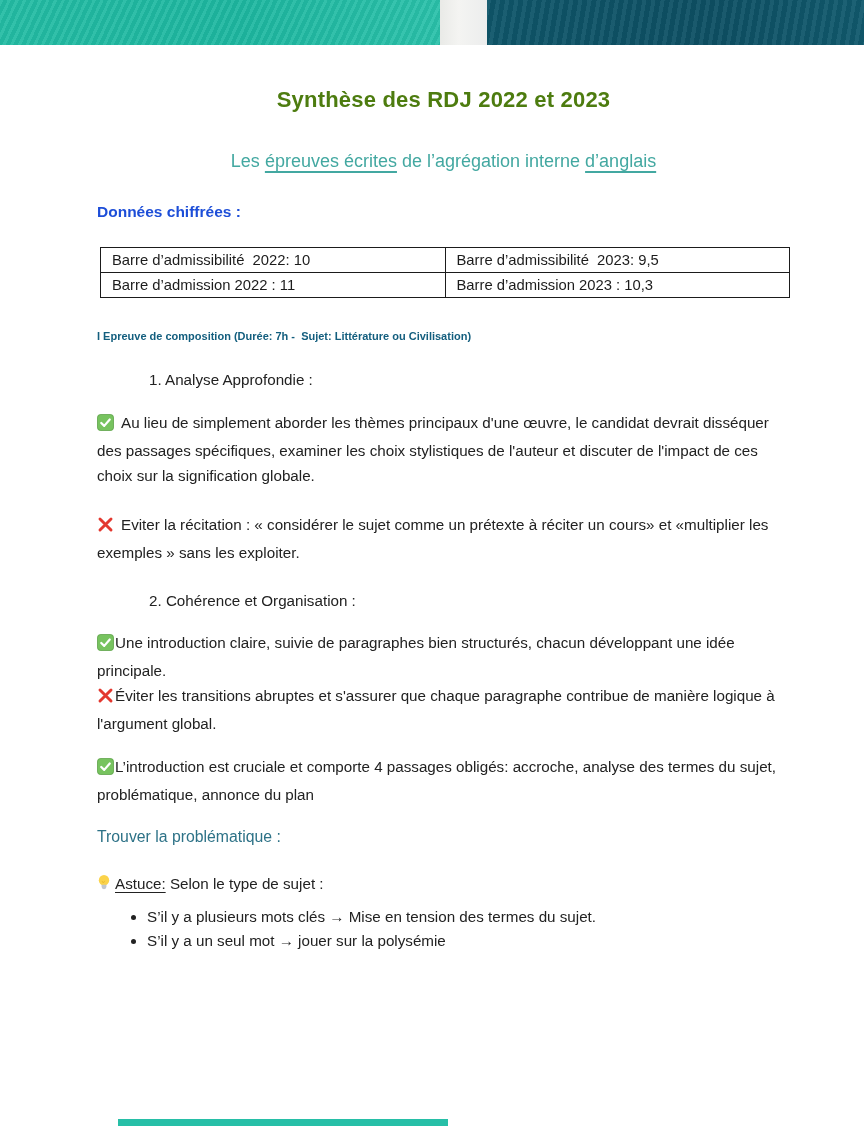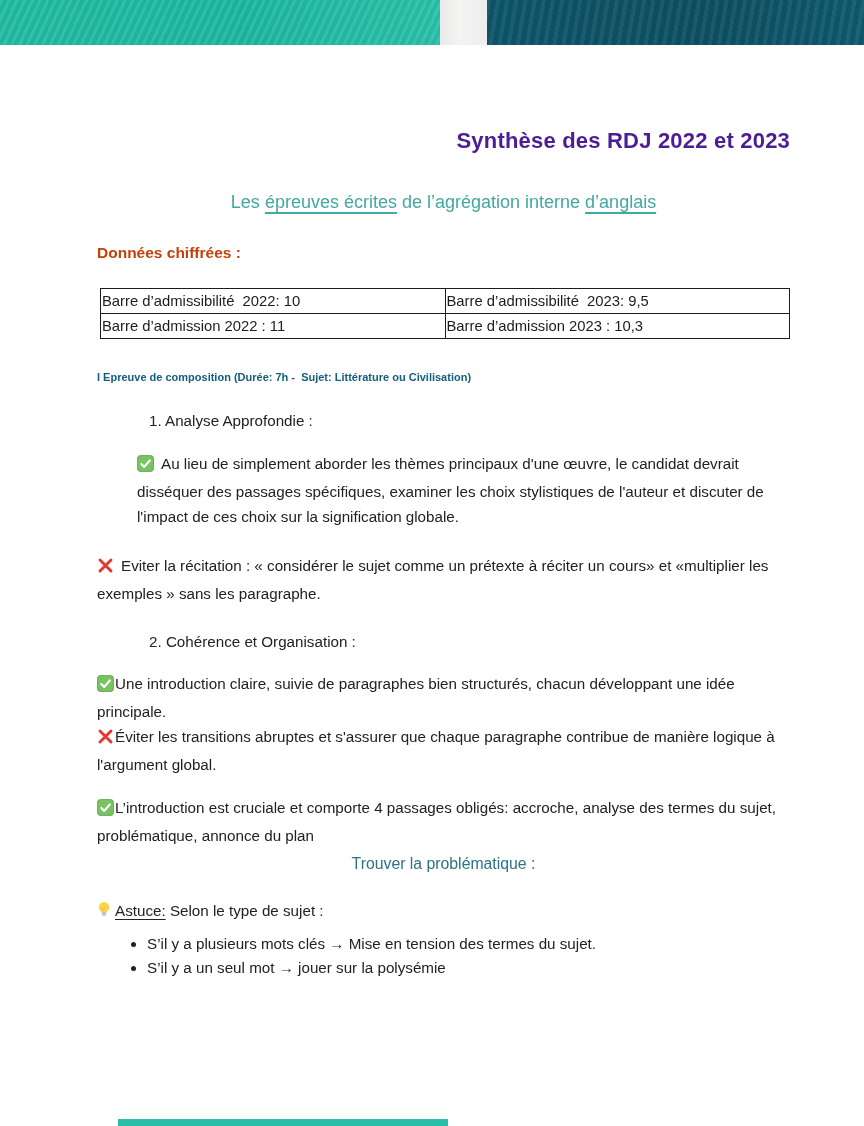--- a/index.html
+++ b/index.html
@@ -31,62 +31,62 @@
     flex: 1; height: 100%;
     background:
       repeating-linear-gradient(100deg, rgba(255,255,255,0.05) 0 4px, rgba(0,0,0,0.05) 4px 9px),
       linear-gradient(90deg, #0f566a, #0e5064 60%, #115a6e);
   }
 
   
   .content { padding: 0 74px 0 97px; }
 
   .title {
-    margin-top: 81px;
-    text-align: right;
+    margin-top: 40px;
+    text-align: center;
     font-size: 22px;
     line-height: 30px;
     font-weight: 600;
-    color: #4c1d95;
+    color: #4d7c0f;
     letter-spacing: 0.2px;
   }
   .subtitle {
     margin-top: 33px;
     text-align: center;
     font-size: 18px;
     line-height: 27px;
     font-weight: 400;
     color: #43a8a1;
   }
   .u {
     text-decoration: underline;
     text-underline-offset: 4px;
     text-decoration-thickness: 1.5px;
   }
 
   .bold-label {
     margin-top: 28px;
     font-size: 15.5px;
     font-weight: 700;
-    color: #c2410c;
+    color: #1d4ed8;
     white-space: pre-wrap;
   }
 
   
   table.scores {
     margin-top: 26px;
     margin-left: 3px;
     width: 690px;
     border-collapse: collapse;
   }
   table.scores td {
     border: 1.4px solid #1b1b1b;
     height: 25px;
     width: 345px;
-    padding-left: 1px;
+    padding-left: 11px;
     font-size: 14.8px;
     color: #1c1c1c;
     vertical-align: middle;
     white-space: pre-wrap;
   }
 
   .section-heading {
     margin-top: 32px;
     font-size: 11px;
     font-weight: 700;
@@ -104,32 +104,31 @@
 
   .para {
     font-size: 15.2px;
     line-height: 25px;
     color: #222;
   }
   .para .icon { display: inline-block; vertical-align: -3px; }
   .icon.mr  { margin-right: 7px; }
   .icon.tight { margin-right: 1px; }
 
-  .p-pro1 { margin-top: 22px; margin-left: 40px; }
+  .p-pro1 { margin-top: 22px; }
   .p-con1 { margin-top: 24px; }
   .p-pro2 { margin-top: 21px; }
   .p-con2 { }
   .p-pro3 { margin-top: 18px; }
 
   .teal-heading {
-    margin-top: 7px;
+    margin-top: 21px;
     font-size: 15.8px;
     font-weight: 400;
     color: #2d7287;
-    text-align: center;
   }
 
   .tip-line {
     margin-top: 26px;
     font-size: 15.2px;
     line-height: 24px;
     color: #222;
   }
   .tip-line .icon { display: inline-block; vertical-align: -3px; margin-right: 4px; }
   .tip-label {
@@ -195,21 +194,21 @@
 
     <div class="numbered">1. Analyse Approfondie :</div>
 
     <p class="para p-pro1"><span class="icon mr"><svg width="17" height="17" viewBox="0 0 20 20">
             <rect x="0.5" y="0.5" width="19" height="19" rx="4" fill="#77c35f" stroke="#5ea34a"></rect>
             <path d="M5 10.5 L8.5 14 L15 6.5" stroke="#fff" stroke-width="2.6" fill="none" stroke-linecap="round" stroke-linejoin="round"></path>
           </svg></span><span>Au lieu de simplement aborder les thèmes principaux d'une œuvre, le candidat devrait disséquer des passages spécifiques, examiner les choix stylistiques de l'auteur et discuter de l'impact de ces choix sur la signification globale.</span></p>
 
     <p class="para p-con1"><span class="icon mr"><svg width="17" height="17" viewBox="0 0 20 20">
             <path d="M3.5 3.5 L16.5 16.5 M16.5 3.5 L3.5 16.5" stroke="#e3382f" stroke-width="3.4" stroke-linecap="round"></path>
-          </svg></span><span>Eviter la récitation : « considérer le sujet comme un prétexte à réciter un cours» et «multiplier les exemples » sans les paragraphe.</span></p>
+          </svg></span><span>Eviter la récitation : « considérer le sujet comme un prétexte à réciter un cours» et «multiplier les exemples » sans les exploiter.</span></p>
 
     <div class="numbered wide-gap">2. Cohérence et Organisation :</div>
 
     <p class="para p-pro2"><span class="icon tight"><svg width="17" height="17" viewBox="0 0 20 20">
             <rect x="0.5" y="0.5" width="19" height="19" rx="4" fill="#77c35f" stroke="#5ea34a"></rect>
             <path d="M5 10.5 L8.5 14 L15 6.5" stroke="#fff" stroke-width="2.6" fill="none" stroke-linecap="round" stroke-linejoin="round"></path>
           </svg></span><span>Une introduction claire, suivie de paragraphes bien structurés, chacun développant une idée principale.</span></p>
 
     <p class="para p-con2"><span class="icon tight"><svg width="17" height="17" viewBox="0 0 20 20">
             <path d="M3.5 3.5 L16.5 16.5 M16.5 3.5 L3.5 16.5" stroke="#e3382f" stroke-width="3.4" stroke-linecap="round"></path>

